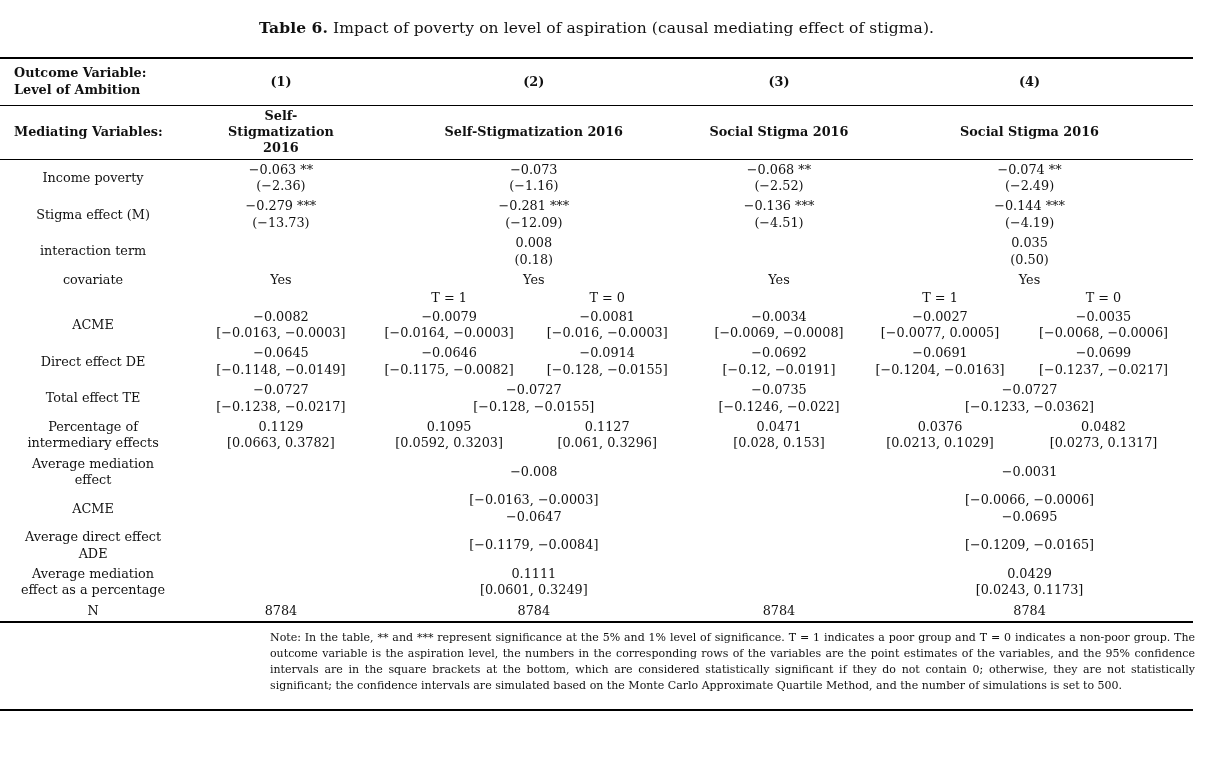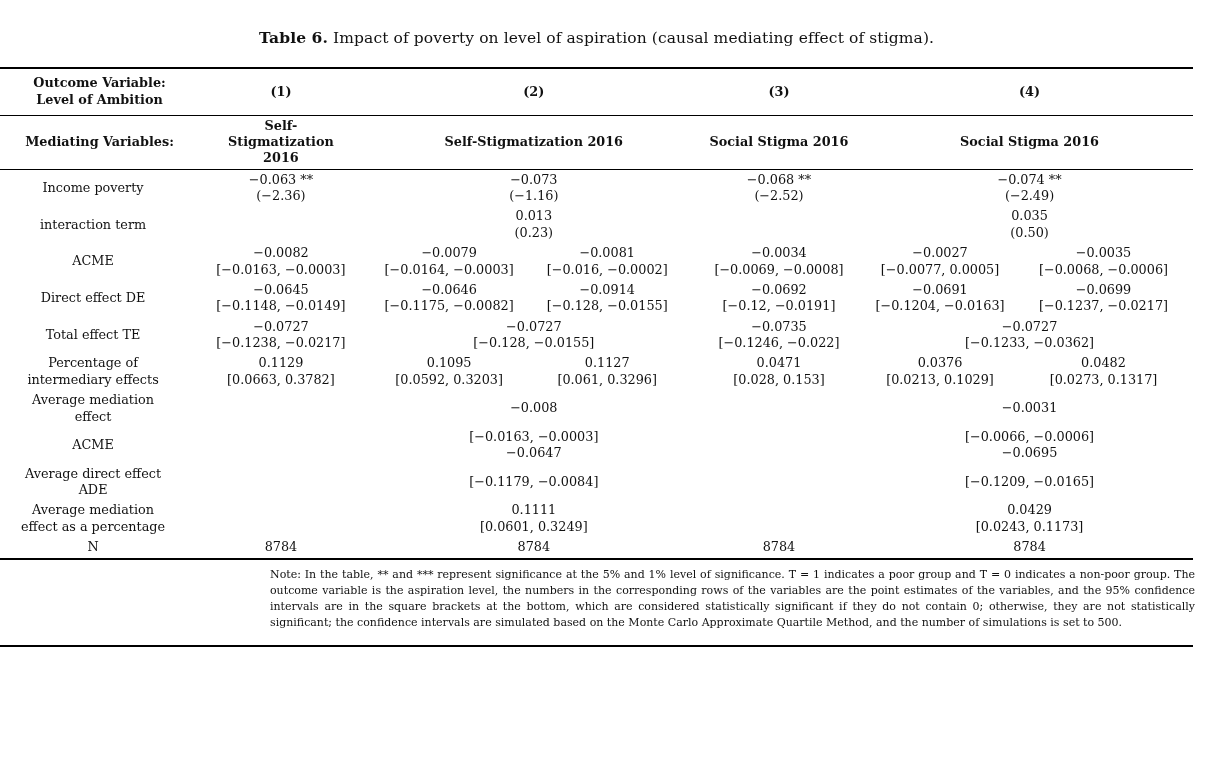--- a/index.html
+++ b/index.html
@@ -13,21 +13,21 @@
     width: 1207px;
     height: 757px;
     box-sizing: border-box;
     padding: 10px 14px 0 0;
     overflow: hidden;
     background: #ffffff;
   }
   .caption {
     text-align: center;
     font-size: 15.5px;
-    margin: 18px 0 20px 0;
+    margin: 8px 0 20px 0;
     letter-spacing: 0.1px;
   }
   .caption .cap-label { font-weight: bold; }
 
   table.results {
     width: 100%;
     border-collapse: collapse;
     table-layout: fixed;
     border-top: 2.5px solid #000;
     border-bottom: 2.5px solid #000;
@@ -41,21 +41,21 @@
     vertical-align: middle;
     padding: 2px 1px;
     line-height: 1.28;
     white-space: nowrap;
     overflow: visible;
   }
   thead th { font-weight: bold; white-space: normal; }
   thead tr { height: 47px; }
   th.lbl, td.lbl { text-align: center; }
   thead th.lbl {
-    text-align: center;
+    text-align: left;
     padding-left: 14px;
     white-space: nowrap;
   }
   .wrap { max-width: 9.5em; margin: 0 auto; white-space: normal; }
   tbody td div, tbody td.lbl div { white-space: nowrap; }
   tbody tr.tsub td { padding-top: 0; padding-bottom: 0; }
 
   .note {
     box-sizing: border-box;
     margin: 7px 0 14px 270px;
@@ -129,48 +129,103 @@
             <div>−0.068 **</div>
             <div>(−2.52)</div>
           </td>
           <td colspan="2">
             <div>−0.074 **</div>
             <div>(−2.49)</div>
           </td>
         </tr>
         <tr>
           <td class="lbl">
+            <div>Stigma effect (M)</div>
+          </td>
+          <td>
+            <div>−0.279 ***</div>
+            <div>(−13.73)</div>
+          </td>
+          <td colspan="2">
+            <div>−0.281 ***</div>
+            <div>(−12.09)</div>
+          </td>
+          <td>
+            <div>−0.136 ***</div>
+            <div>(−4.51)</div>
+          </td>
+          <td colspan="2">
+            <div>−0.144 ***</div>
+            <div>(−4.19)</div>
+          </td>
+        </tr>
+        <tr>
+          <td class="lbl">
             <div>interaction term</div>
           </td>
           <td></td>
           <td colspan="2">
-            <div>0.013</div>
-            <div>(0.23)</div>
+            <div>0.008</div>
+            <div>(0.18)</div>
           </td>
           <td></td>
           <td colspan="2">
             <div>0.035</div>
             <div>(0.50)</div>
           </td>
         </tr>
         <tr>
           <td class="lbl">
+            <div>covariate</div>
+          </td>
+          <td>
+            <div>Yes</div>
+          </td>
+          <td colspan="2">
+            <div>Yes</div>
+          </td>
+          <td>
+            <div>Yes</div>
+          </td>
+          <td colspan="2">
+            <div>Yes</div>
+          </td>
+        </tr>
+        <tr class="tsub">
+          <td class="lbl"></td>
+          <td></td>
+          <td>
+            <div>T = 1</div>
+          </td>
+          <td>
+            <div>T = 0</div>
+          </td>
+          <td></td>
+          <td>
+            <div>T = 1</div>
+          </td>
+          <td>
+            <div>T = 0</div>
+          </td>
+        </tr>
+        <tr>
+          <td class="lbl">
             <div>ACME</div>
           </td>
           <td>
             <div>−0.0082</div>
             <div>[−0.0163, −0.0003]</div>
           </td>
           <td>
             <div>−0.0079</div>
             <div>[−0.0164, −0.0003]</div>
           </td>
           <td>
             <div>−0.0081</div>
-            <div>[−0.016, −0.0002]</div>
+            <div>[−0.016, −0.0003]</div>
           </td>
           <td>
             <div>−0.0034</div>
             <div>[−0.0069, −0.0008]</div>
           </td>
           <td>
             <div>−0.0027</div>
             <div>[−0.0077, 0.0005]</div>
           </td>
           <td>

